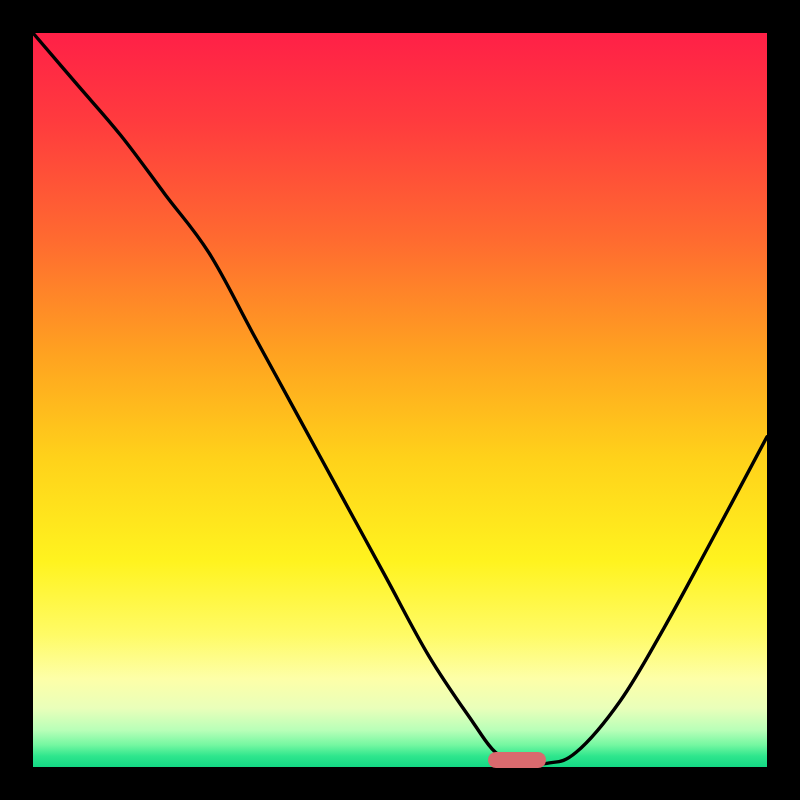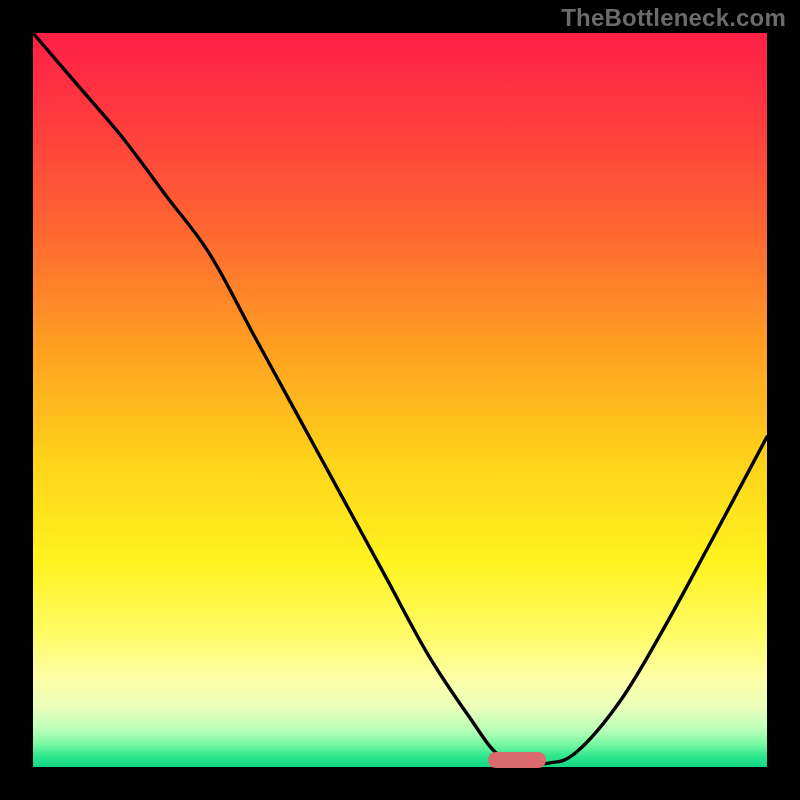--- a/index.html
+++ b/index.html
@@ -65,21 +65,20 @@
     border-radius: 8px;
     background: #d96a6e;
     z-index: 5;
   }
 </style>
 </head>
 <body>
 
 <div class="outer">
 
-  <div class="watermark">TheBottleneck.com</div>
 
   <div class="plot-area">
 
     <svg class="curve" viewBox="0 0 734 734" preserveAspectRatio="none">
       <path fill="none" stroke="#000000" stroke-width="3.4" stroke-linecap="round" stroke-linejoin="round" d="M 0.00 0.00 C 7.93 9.25, 28.19 32.88, 44.04 51.38 C 59.89 69.88, 72.23 82.94, 88.08 102.76 C 103.93 122.58, 116.27 140.34, 132.12 161.48 C 147.97 182.62, 160.31 195.10, 176.16 220.20 C 192.01 245.30, 204.35 271.87, 220.20 300.94 C 236.05 330.01, 248.39 352.61, 264.24 381.68 C 280.09 410.75, 292.43 433.35, 308.28 462.42 C 324.13 491.49, 336.47 514.09, 352.32 543.16 C 368.17 572.23, 380.51 597.48, 396.36 623.90 C 412.21 650.32, 428.51 672.78, 440.40 689.96 C 452.29 707.14, 454.49 712.05, 462.42 719.32 C 470.35 726.59, 475.19 728.35, 484.44 730.33 C 493.69 732.31, 503.23 732.31, 513.80 730.33 C 524.37 728.35, 529.95 730.55, 543.16 719.32 C 556.37 708.09, 571.35 690.40, 587.20 667.94 C 603.05 645.48, 615.39 622.29, 631.24 594.54 C 647.09 566.79, 656.78 548.15, 675.28 513.80 C 693.78 479.45, 723.43 423.52, 734.00 403.70"></path>
     </svg>
 
     <div class="marker" style="left: 455px; top: 719px; width: 58px; height: 16px; background: rgb(217, 106, 110);"></div>
 
   </div>

